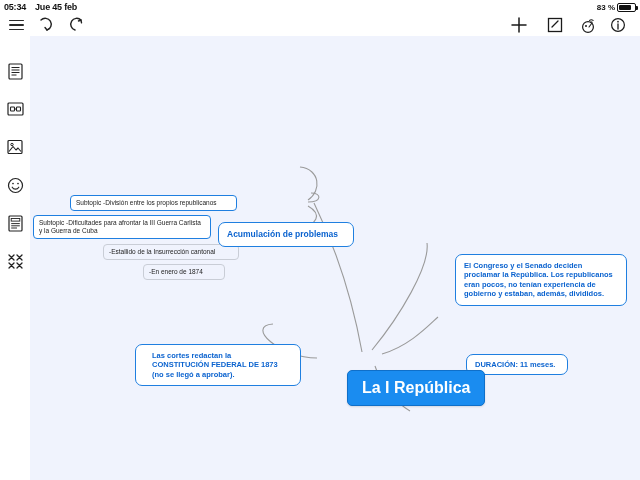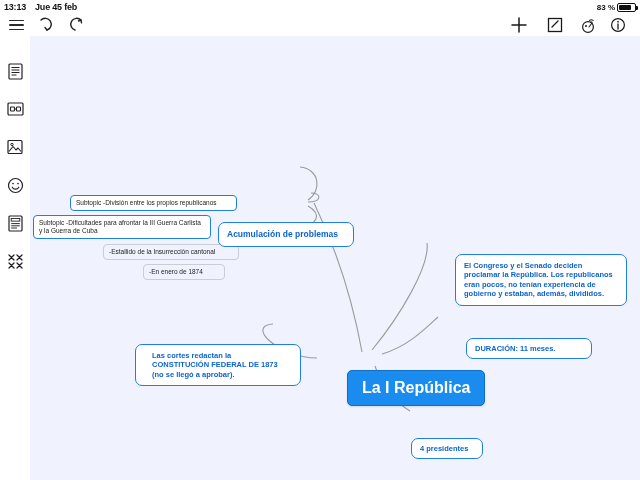--- a/index.html
+++ b/index.html
@@ -123,32 +123,32 @@
     padding: 7px 14px;
     box-shadow: 0 1px 2px rgba(0,0,0,0.12);
   }
 
   #n-sub1   { left: 40px;  top: 159px; width: 167px; font-size: 6.5px; }
   #n-sub2   { left: 3px;   top: 179px; width: 178px; font-size: 6.5px; }
   #n-sub3   { left: 73px;  top: 208px; width: 136px; }
   #n-sub4   { left: 113px; top: 228px; width: 82px; }
   #n-acum   { left: 188px; top: 186px; width: 136px; font-size: 8.5px; padding: 6px 8px; }
   #n-congr  { left: 425px; top: 218px; width: 172px; font-size: 7.5px; padding: 6px 8px; }
-  #n-durac  { left: 436px; top: 302px; width: 126px; font-size: 7.5px; padding: 5px 8px; }
+  #n-durac  { left: 436px; top: 318px; width: 102px; font-size: 7.5px; padding: 5px 8px; }
   #n-pres   { left: 381px; top: 402px; width: 72px; font-size: 7.5px; padding: 5px 8px; }
   #n-const  { left: 105px; top: 308px; width: 166px; font-size: 7.5px; padding: 6px 16px; }
   #n-root   { left: 317px; top: 334px; }
 </style>
 </head>
 <body>
 
 <div id="app">
 
   <div class="statusbar">
-    <span class="sb-time">13:13</span>
+    <span class="sb-time">05:34</span>
     <span class="sb-date">Jue 45 feb</span>
     <div class="sb-right">
       <span class="sb-pct">83 %</span>
       <span class="battery">
           <i></i>
         </span>
     </div>
   </div>
 
   <div class="toolbar">
@@ -290,20 +290,19 @@
     <div class="node plain thin" id="n-sub3">-Estallido de la Insurrección cantonal</div>
 
     <div class="node plain thin" id="n-sub4">-En enero de 1874</div>
 
     <div class="node" id="n-acum">Acumulación de problemas</div>
 
     <div class="node" id="n-congr">El Congreso y el Senado deciden proclamar la República. Los republicanos eran pocos, no tenían experiencia de gobierno y estaban, además, divididos.</div>
 
     <div class="node" id="n-durac">DURACIÓN: 11 meses.</div>
 
-    <div class="node" id="n-pres">4 presidentes</div>
 
     <div class="node" id="n-const">Las cortes redactan la CONSTITUCIÓN FEDERAL DE 1873 (no se llegó a aprobar).</div>
 
     <div class="node root" id="n-root">La I República</div>
 
   </div>
 </div>
 
 </body></html>

